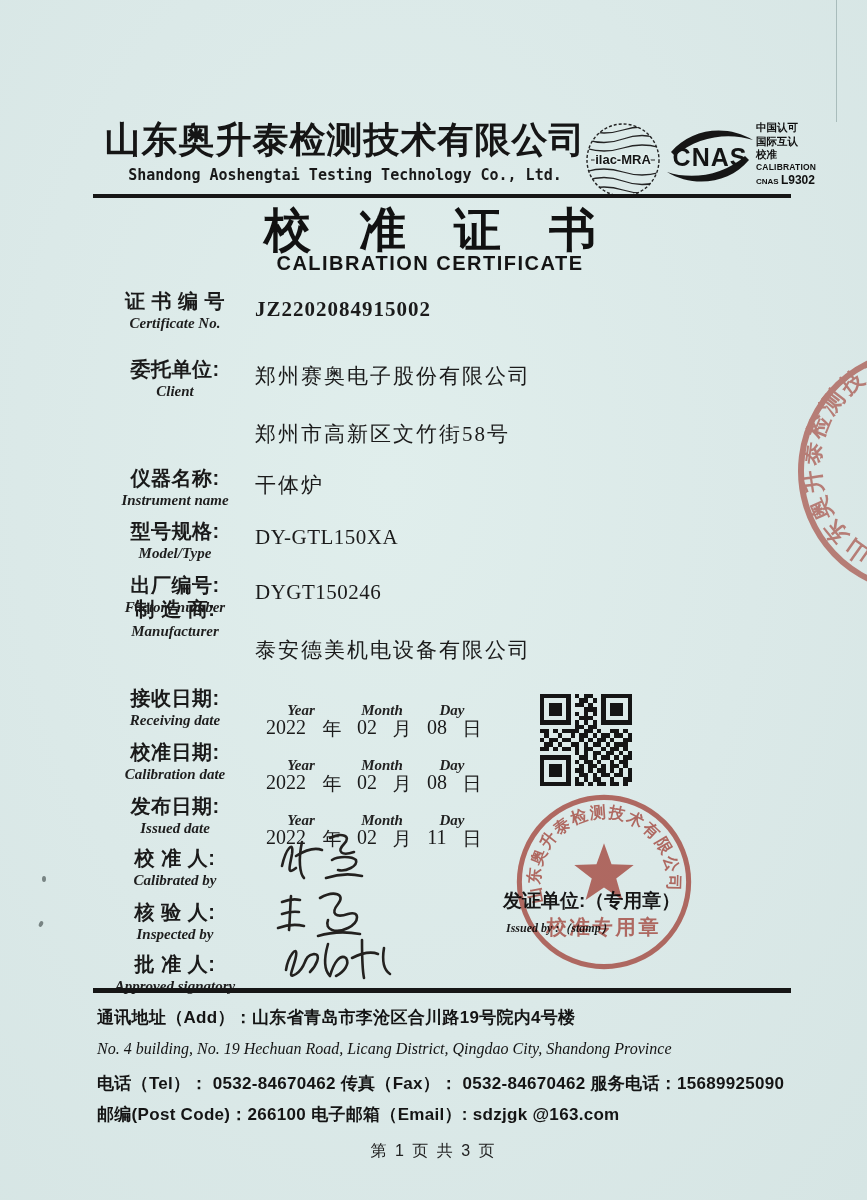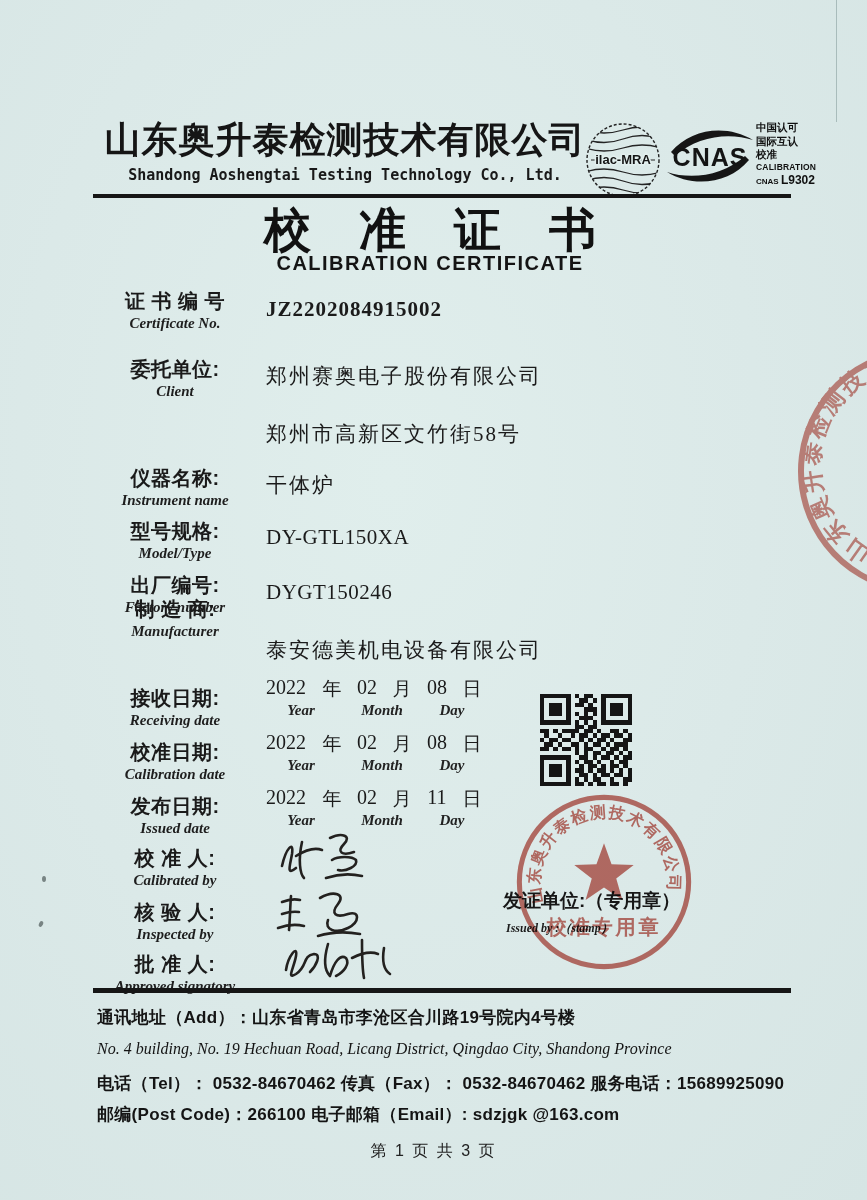--- a/index.html
+++ b/index.html
@@ -22,27 +22,27 @@
   .rule1{top:194px;}
   .rule2{top:988px;height:5px;}
   
   .title-cn{left:160px;top:199px;width:540px;text-align:center;font-family:"Liberation Serif",serif;font-weight:bold;font-size:47px;color:#111;}
   .title-cn span{letter-spacing:48px;margin-right:-48px;}
   .title-en{left:160px;top:252px;width:540px;text-align:center;font-size:20px;font-weight:bold;letter-spacing:1.5px;color:#141414;}
   
   .lbl{left:96px;width:158px;text-align:center;}
   .lbl-cn{font-size:20px;font-weight:bold;color:#1a1a1a;letter-spacing:.5px;}
   .lbl-en{font-family:"Liberation Serif",serif;font-style:italic;font-weight:bold;font-size:15px;color:#1e1e1e;}
-  .val{left:266px;font-family:"Liberation Serif",serif;font-size:21px;color:#1b1b1b;letter-spacing:2px;}
+  .val{left:255px;font-family:"Liberation Serif",serif;font-size:21px;color:#1b1b1b;letter-spacing:2px;}
   .val.num{font-weight:bold;letter-spacing:1px;}
   .val.latin{letter-spacing:.5px;}
   
   .dt{left:255px;width:270px;display:grid;grid-template-columns:62px 30px 40px 30px 40px 30px;
       font-family:"Liberation Serif",serif;font-size:20px;color:#1b1b1b;}
-  .dt span{text-align:center;}
+  .dt span{text-align:center;margin-top:40px;}
   .dt .cjk{font-family:"Liberation Sans",sans-serif;font-size:19px;}
   .du{left:255px;width:270px;display:grid;grid-template-columns:92px 70px 70px;
       font-family:"Liberation Serif",serif;font-style:italic;font-weight:bold;font-size:15px;color:#222;}
   .du span{text-align:center;}
   
   .sig path{fill:none;stroke:#23211f;stroke-width:2.6;stroke-linecap:round;stroke-linejoin:round;}
   
   .issuer-cn{left:503px;top:888px;font-size:19px;font-weight:bold;color:#171717;}
   .issuer-en{left:506px;top:920px;font-family:"Liberation Serif",serif;font-style:italic;font-weight:bold;font-size:12px;color:#1c1c1c;}
   

